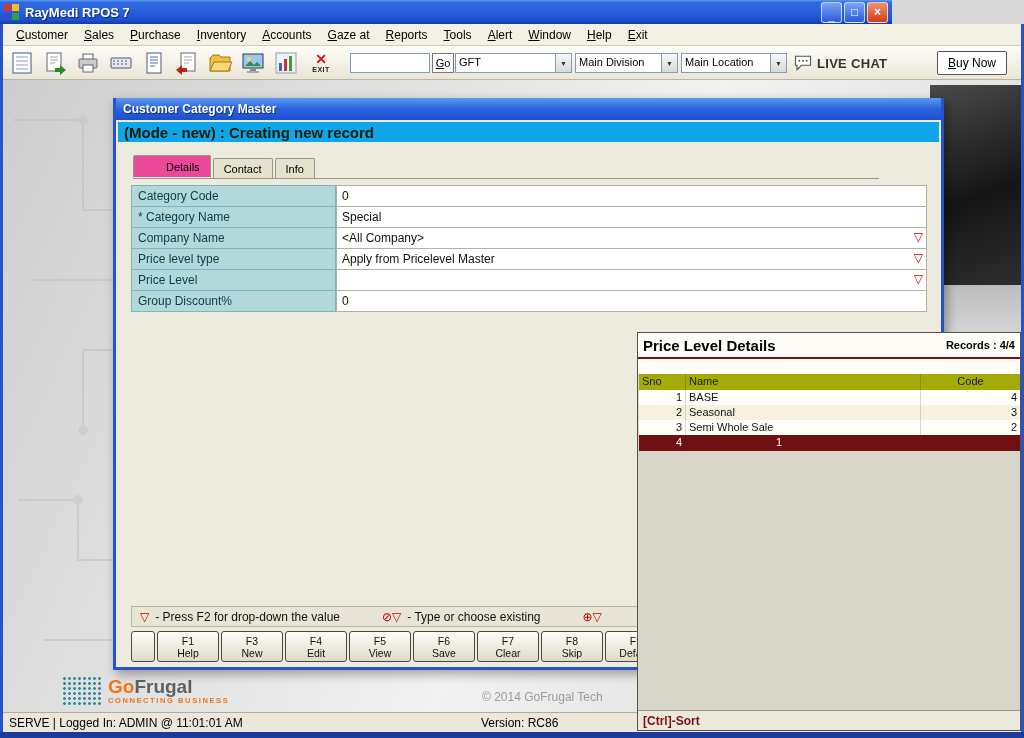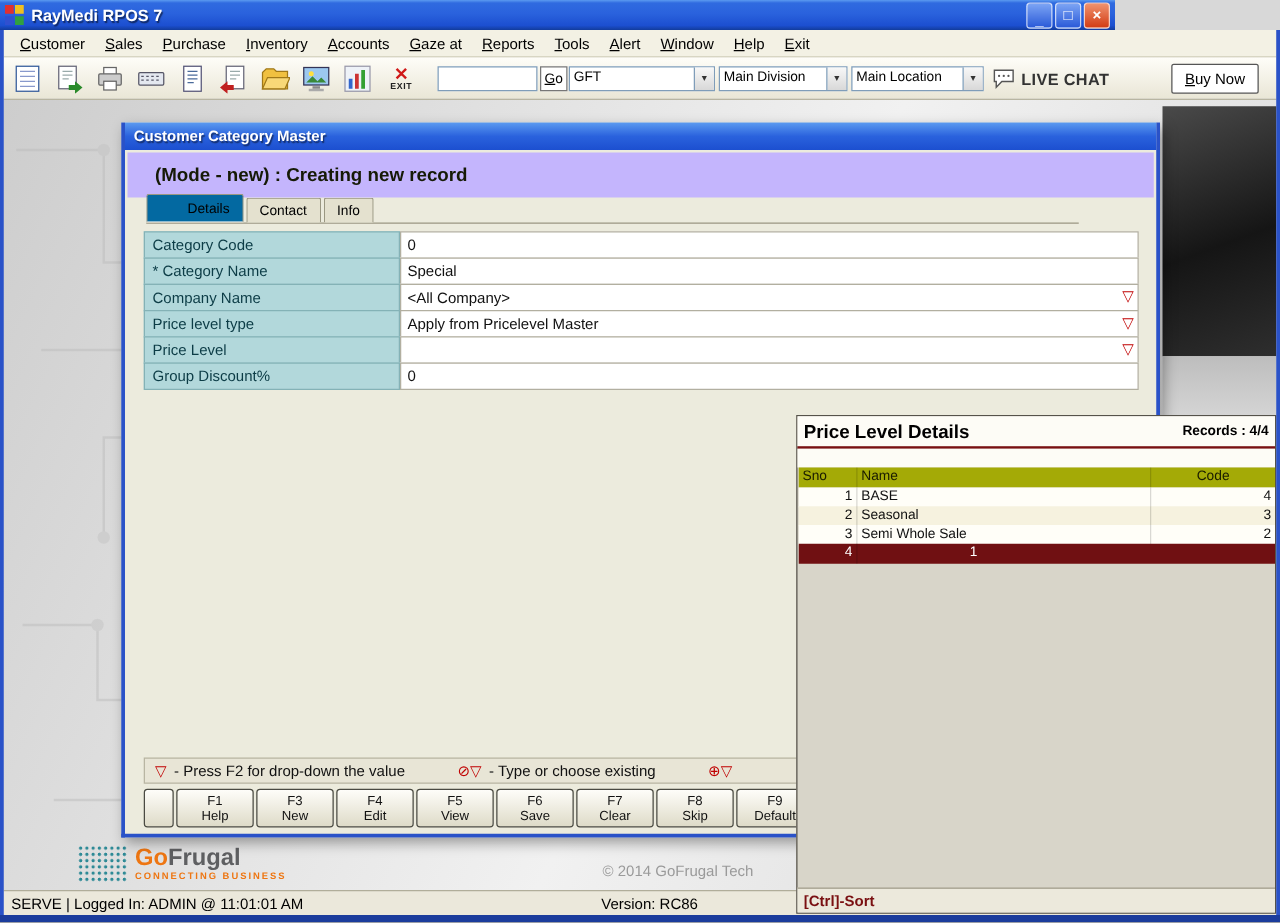--- a/index.html
+++ b/index.html
@@ -54,31 +54,31 @@
   
   .content { position:absolute; left:3px; top:80px; width:1018px; height:632px;
     background:linear-gradient(115deg,#cdcdcd 0%,#e6e6e6 38%,#f1f1f1 55%,#d6d6d6 100%); }
   .bg-pattern { position:absolute; left:0; top:0; opacity:.5; }
   .banner-top { position:absolute; left:927px; top:5px; width:91px; height:200px;
     background:linear-gradient(160deg,#4a4a4a 0%,#151515 55%,#2e2e2e 100%); }
   .banner-base { position:absolute; left:927px; top:205px; width:91px; height:75px;
     background:linear-gradient(#bdbdbd,#e2e2e2); }
 
   
-  .dialog { position:absolute; left:97px; top:98px; width:831px; height:572px; z-index:10;
+  .dialog { position:absolute; left:113px; top:98px; width:831px; height:572px; z-index:10;
     border:3px solid #2a52c8; border-top:none; background:#ecebdd; box-shadow:3px 4px 10px rgba(0,0,0,.35); }
   .dialog-titlebar { height:22px; background:linear-gradient(180deg,#5b9af0,#2a62dd 50%,#1c4fd0);
     display:flex; align-items:center; padding:0 7px; color:#fff; font-weight:bold; font-size:12px; text-shadow:1px 1px 1px rgba(0,0,0,.5); }
   .dialog-body { position:relative; height:547px; }
-  .mode-header { position:absolute; left:2px; top:2px; right:2px; height:36px; background:#c4b5fd;
-    color:#161a06; font-size:15px; font-weight:bold; display:flex; align-items:center; padding-left:22px; }
+  .mode-header { position:absolute; left:2px; top:2px; right:2px; height:20px; background:#0ea5e9;
+    color:#161a06; font-size:15px; font-weight:bold; display:flex; align-items:center; padding-left:6px; }
   .tabstrip { position:absolute; left:17px; top:36px; width:746px; height:23px; border-bottom:1px solid #9a9782; display:flex; align-items:flex-end; }
   .tab { height:20px; padding:0 10px; border:1px solid #9a9782; border-bottom:none; background:#e4e1cf;
     font-size:11px; display:flex; align-items:center; margin-right:2px; border-radius:2px 2px 0 0; }
-  .tab.active { background:#0369a1; height:23px; border-bottom:1px solid #fdfcf6;padding-left:32px; }
+  .tab.active { background:#ec4899; height:23px; border-bottom:1px solid #fdfcf6;padding-left:32px; }
   .frow { position:absolute; left:15px; height:22px; width:796px; }
   .flabel { position:absolute; left:0; width:205px; height:22px; background:#b2d8db; border:1px solid #84b2b6;
     color:#0c3c46; padding-left:6px; line-height:20px; font-size:12px; }
   .fvalue { position:absolute; left:205px; width:591px; height:22px; background:#fff; border:1px solid #b2afa0;
     padding:0 18px 0 5px; line-height:20px; font-size:12px; color:#111; white-space:nowrap; overflow:hidden; }
   .farrow { position:absolute; right:4px; top:4px; color:#c00000; font-size:12px; line-height:13px; }
   .hint-bar { position:absolute; left:15px; top:486px; width:796px; height:21px; background:#e8e5d6;
     border:1px solid #b8b5a2; display:flex; align-items:center; gap:6px; padding-left:8px; font-size:12px; }
   .hint-sym { color:#c00000; }
   .hint-text { color:#111; }

